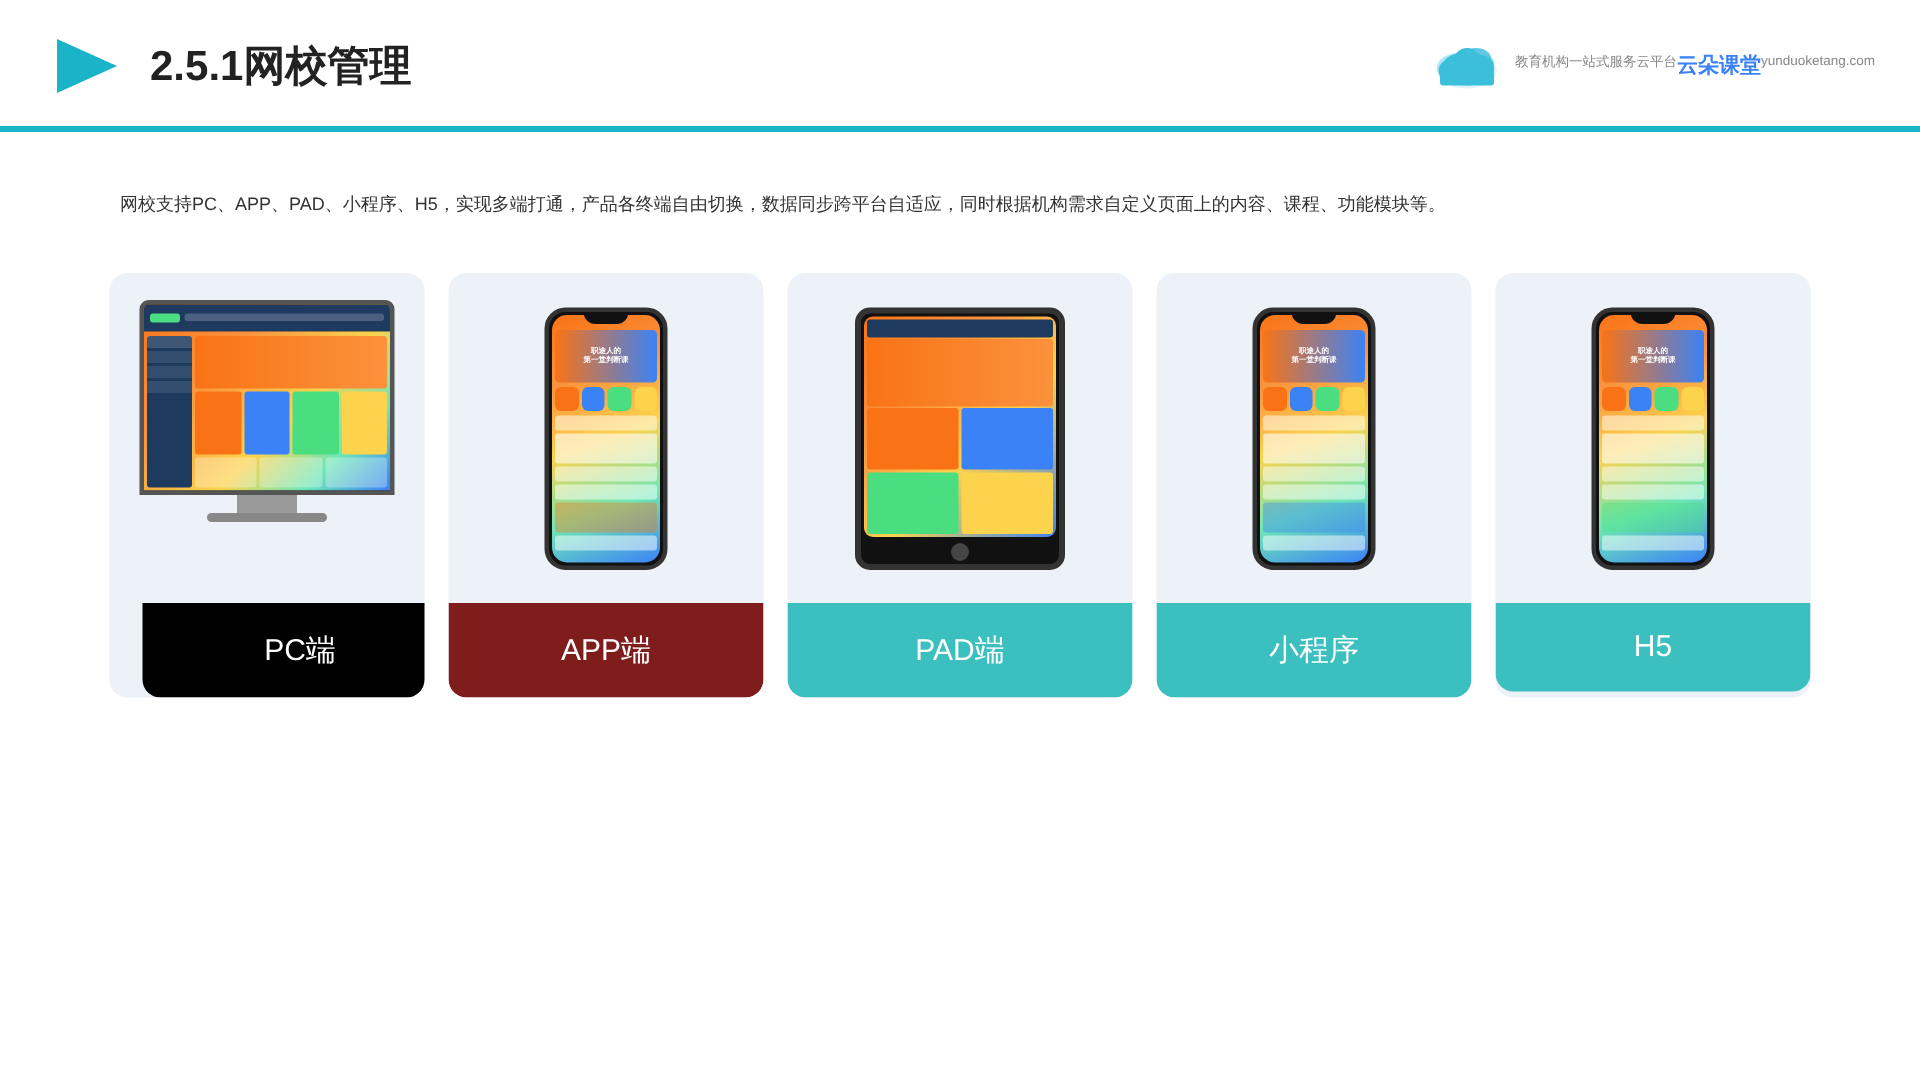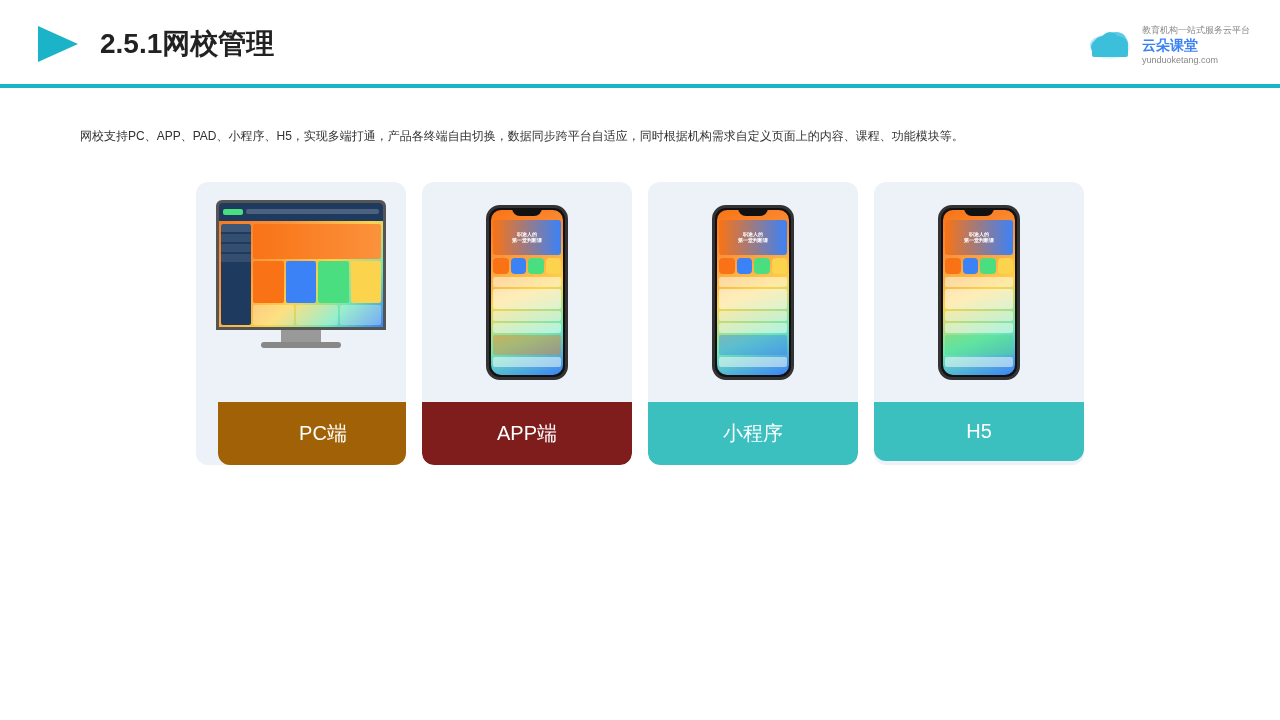--- a/index.html
+++ b/index.html
@@ -38,21 +38,21 @@
       align-items: center;
       gap: 8px;
     }
     .brand-logo {
       display: flex;
       align-items: center;
       gap: 6px;
     }
     .brand-text-wrap {
       display: flex;
-      flex-direction: column;
+      flex-direction: row;
     }
     .brand-name {
       font-size: 14px;
       font-weight: bold;
       color: #3b82f6;
     }
     .brand-url {
       font-size: 9px;
       color: #888;
     }
@@ -423,21 +423,21 @@
                   </div>
                 </div>
               </div>
             </div>
           </div>
         </div>
         <div class="monitor-stand"></div>
         <div class="monitor-base"></div>
       </div>
     </div>
-    <div class="card-label" style="background:#a16207;margin-left:44px;">PC端</div>
+    <div class="card-label" style="background:#000000;margin-left:44px;">PC端</div>
   </div>
 
   <div class="card" style="background:#ecf2f8;">
     <div class="card-image-area">
       <div class="phone-mockup">
         <div class="phone-notch"></div>
         <div class="phone-screen">
           <div class="phone-screen-inner">
             <div class="phone-banner" style="background:linear-gradient(90deg,#f97316,#3b82f6);height:35px;border-radius:3px;display:flex;align-items:center;justify-content:center;">
               <span class="phone-banner-text">职途人的<br>第一堂判断课</span>
@@ -456,20 +456,45 @@
               <div class="phone-list-item" style="height:20px;background:rgba(249,115,22,0.4);"></div>
               <div class="phone-list-item"></div>
             </div>
           </div>
         </div>
       </div>
     </div>
     <div class="card-label" style="background:#7f1d1d;">APP端</div>
   </div>
 
+  <div class="card" style="background:#ecf2f8;width:230px;">
+    <div class="card-image-area">
+      <div class="tablet-mockup">
+        <div class="tablet-screen">
+          <div class="tablet-screen-inner">
+            <div class="tablet-nav"></div>
+            <div class="tablet-banner">
+              <div class="banner-lines">
+                <div class="banner-line" style="background:rgba(255,255,255,0.8);height:3px;"></div>
+                <div class="banner-line" style="background:rgba(255,255,255,0.6);height:2px;width:40%;"></div>
+              </div>
+            </div>
+            <div class="tablet-grid">
+              <div class="tablet-grid-item" style="background:#f97316;min-height:25px;"></div>
+              <div class="tablet-grid-item" style="background:#3b82f6;min-height:25px;"></div>
+              <div class="tablet-grid-item" style="background:#4ade80;min-height:25px;"></div>
+              <div class="tablet-grid-item" style="background:#fcd34d;min-height:25px;"></div>
+            </div>
+          </div>
+        </div>
+        <div class="tablet-home-btn"></div>
+      </div>
+    </div>
+    <div class="card-label" style="background:#3bbfbf;">PAD端</div>
+  </div>
 
   <div class="card" style="background:#ecf2f8;">
     <div class="card-image-area">
       <div class="phone-mockup">
         <div class="phone-notch"></div>
         <div class="phone-screen">
           <div class="phone-screen-inner">
             <div class="phone-banner" style="background:linear-gradient(90deg,#f97316,#3b82f6);height:35px;border-radius:3px;display:flex;align-items:center;justify-content:center;">
               <span class="phone-banner-text">职途人的<br>第一堂判断课</span>
             </div>

